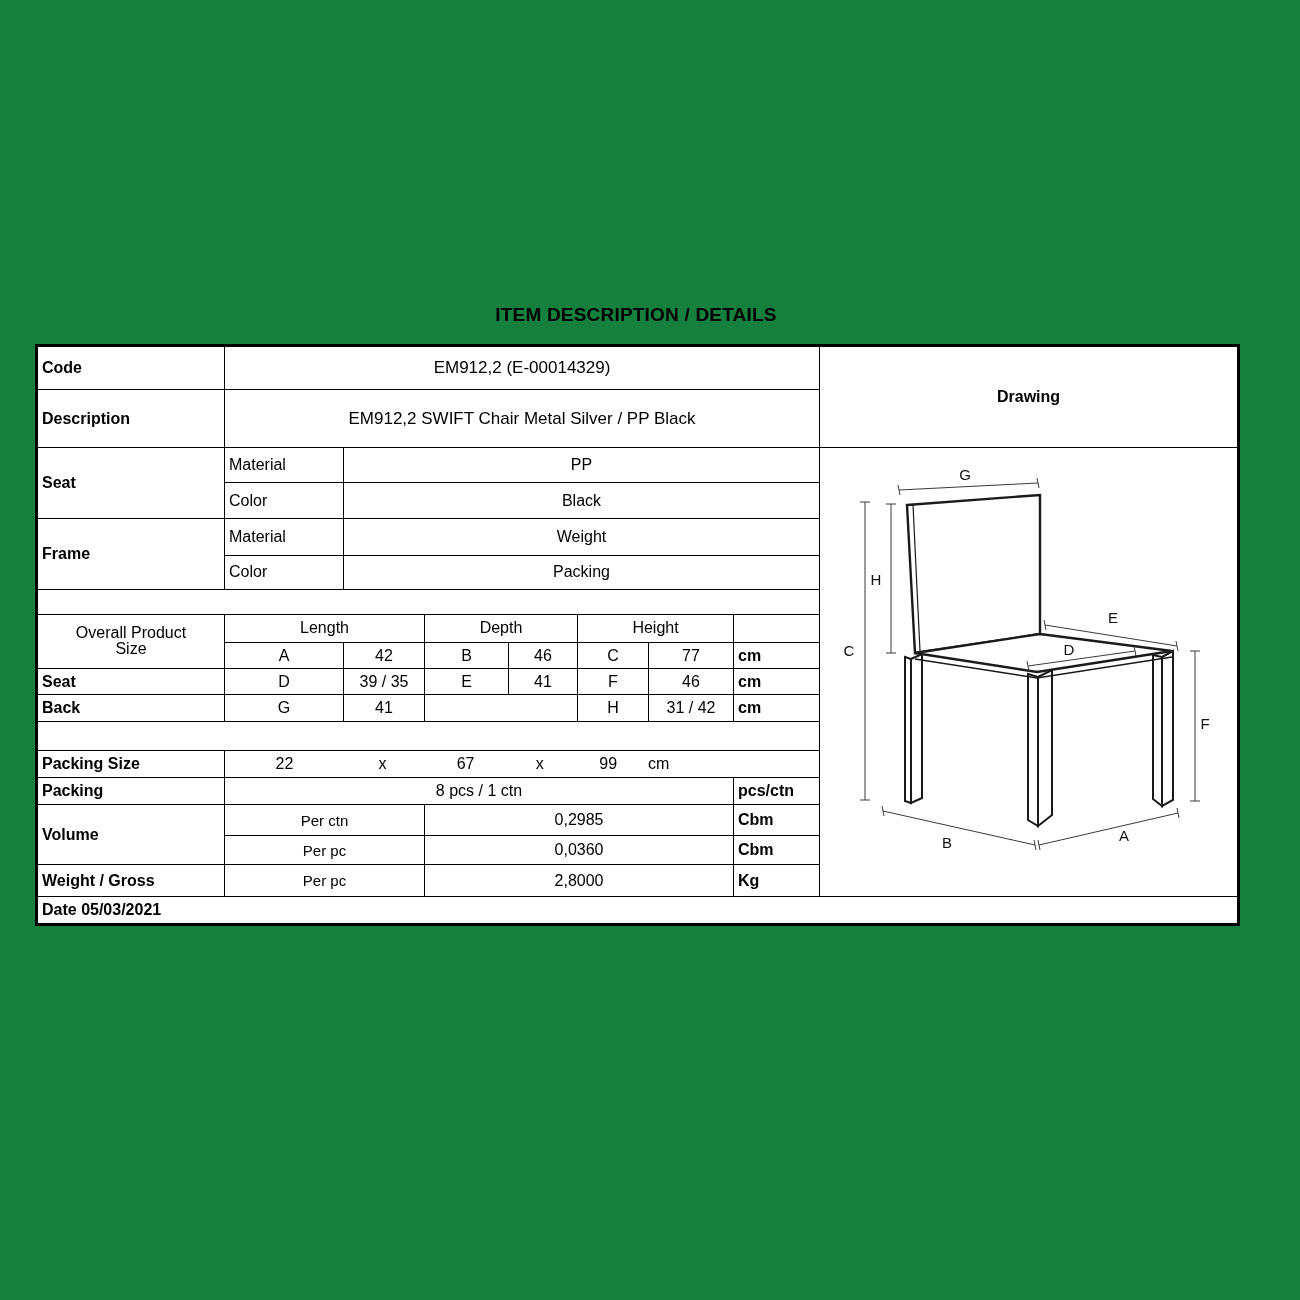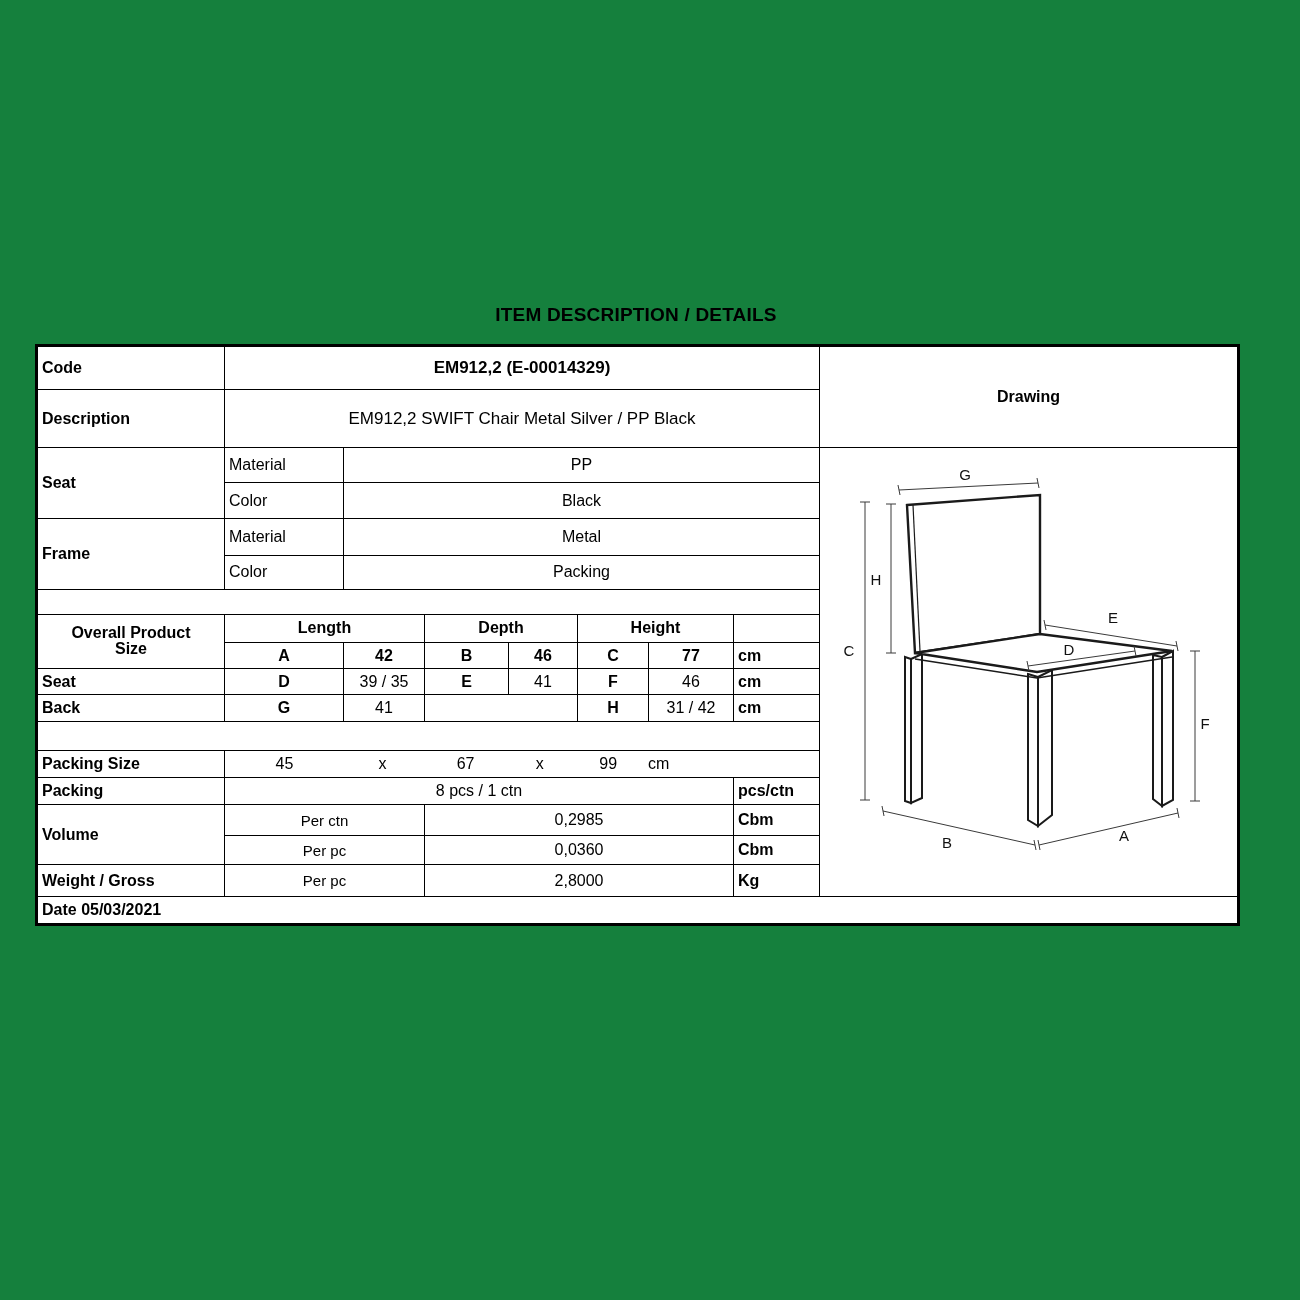--- a/index.html
+++ b/index.html
@@ -8,21 +8,21 @@
   #doc-title{position:absolute;left:35px;top:304px;width:1202px;text-align:center;
              font-size:19px;font-weight:bold;letter-spacing:.2px;}
   table.spec{position:absolute;left:35px;top:344px;width:1202px;
              border-collapse:collapse;table-layout:fixed;}
   table.spec td{border:1px solid #000;padding:0 4px;font-size:16px;overflow:hidden;
                 vertical-align:middle;background:#fff;}
   table.spec{border:3px solid #000;}
   td.lbl{font-weight:bold;font-size:17px;text-align:left;padding-left:5px;}
   td.sub{font-size:15px;text-align:left;padding-left:6px;}
   td.ctr{text-align:center;}
-  td.b{font-weight:bold;}
+  td.b{font-weight:normal;}
   td.unit{text-align:left;font-weight:bold;font-size:15px;padding-left:5px;}
   td.gray,tr.gray td{background:#efefef;}
   td.yellow{background:#ffff00;}
   td.bt2{border-top-width:2px;}
   td.bl2{border-left-width:2px;}
   td.drawhead{font-size:18px;font-weight:bold;text-align:center;vertical-align:middle;}
   td.svgcell{padding:0;vertical-align:top;}
   .two-line span{display:block;line-height:1.05;}
   td.packspread{position:relative;}
   td.packspread span{position:absolute;top:50%;transform:translate(-50%,-50%);font-size:16px;}
@@ -134,21 +134,21 @@
       </td>
     </tr>
     <tr class="r36">
       <td class="sub gray bl2">Color</td>
       <td colspan="6" class="ctr gray">Black</td>
     </tr>
 
     <tr class="r35">
       <td rowspan="2" class="lbl bt2">Frame</td>
       <td class="sub bt2 bl2">Material</td>
-      <td colspan="6" class="ctr bt2">Metal</td>
+      <td colspan="6" class="ctr bt2">Weight</td>
     </tr>
     <tr class="r34">
       <td class="sub bl2">Color</td>
       <td colspan="6" class="ctr">Packing</td>
     </tr>
 
     <tr class="r25">
       <td colspan="8" class="bt2"></td>
     </tr>
 
@@ -193,21 +193,21 @@
       <td class="unit">cm</td>
     </tr>
 
     <tr class="r29">
       <td colspan="8" class="bt2"></td>
     </tr>
 
     <tr class="r27">
       <td class="lbl gray bt2">Packing Size</td>
       <td colspan="7" class="gray bt2 bl2 packspread">
-        <span style="left:10%">45</span>
+        <span style="left:10%">22</span>
         <span style="left:26.5%">x</span>
         <span style="left:40.5%">67</span>
         <span style="left:53%">x</span>
         <span style="left:64.5%">99</span>
         <span style="left:73%">cm</span>
       </td>
     </tr>
 
     <tr class="r27">
       <td class="lbl bt2">Packing</td>

